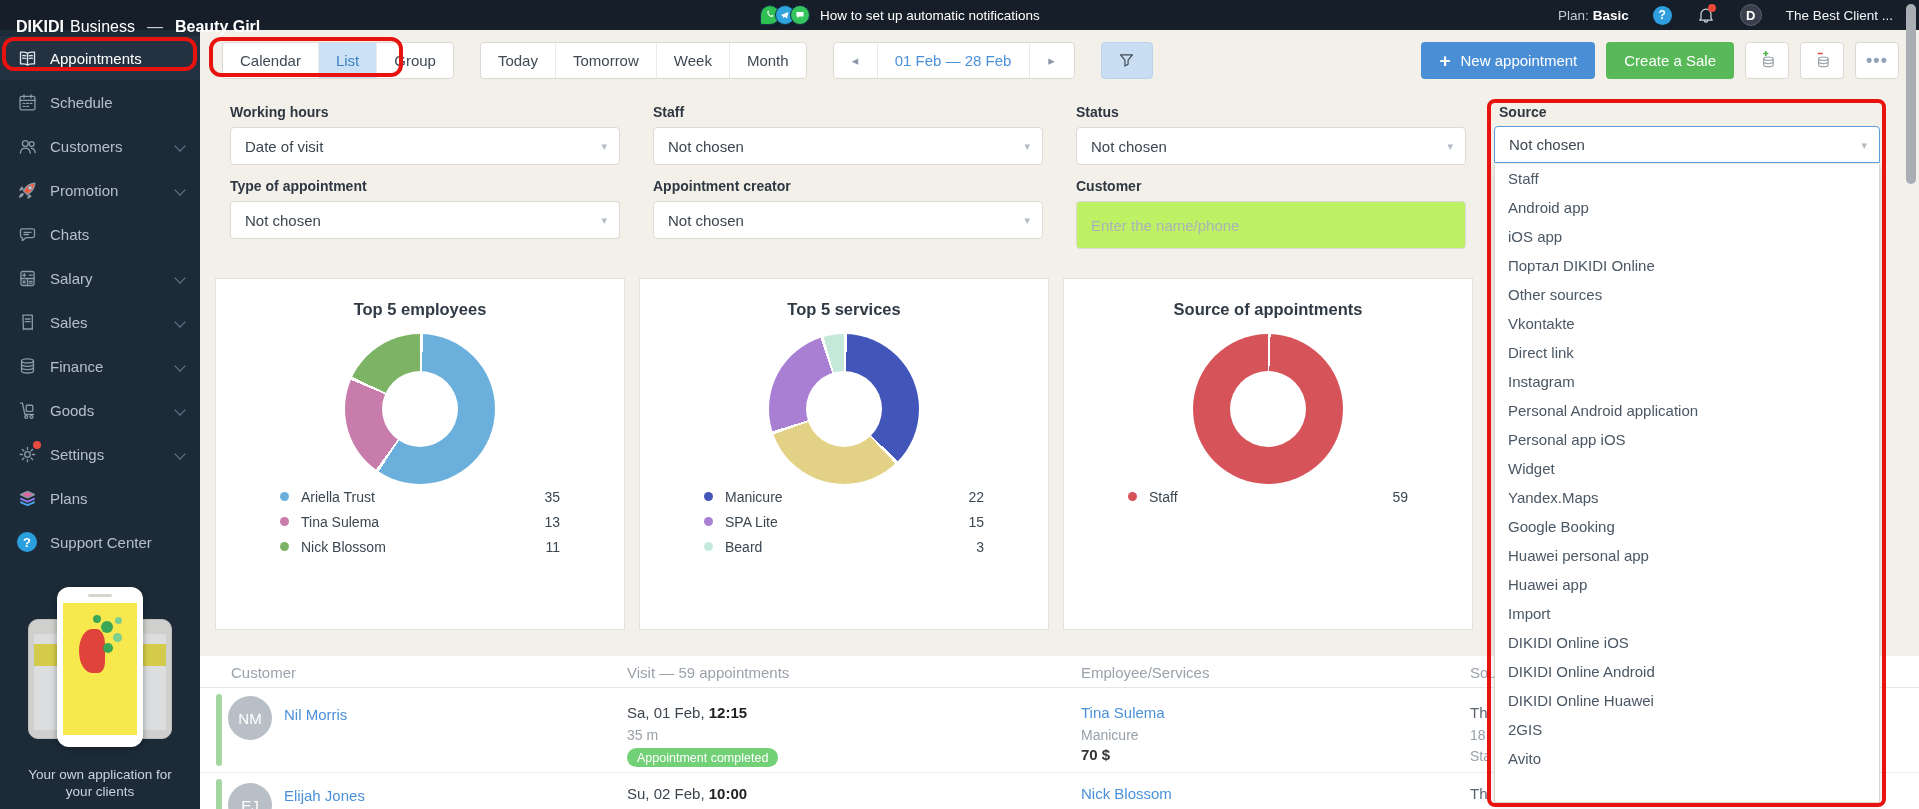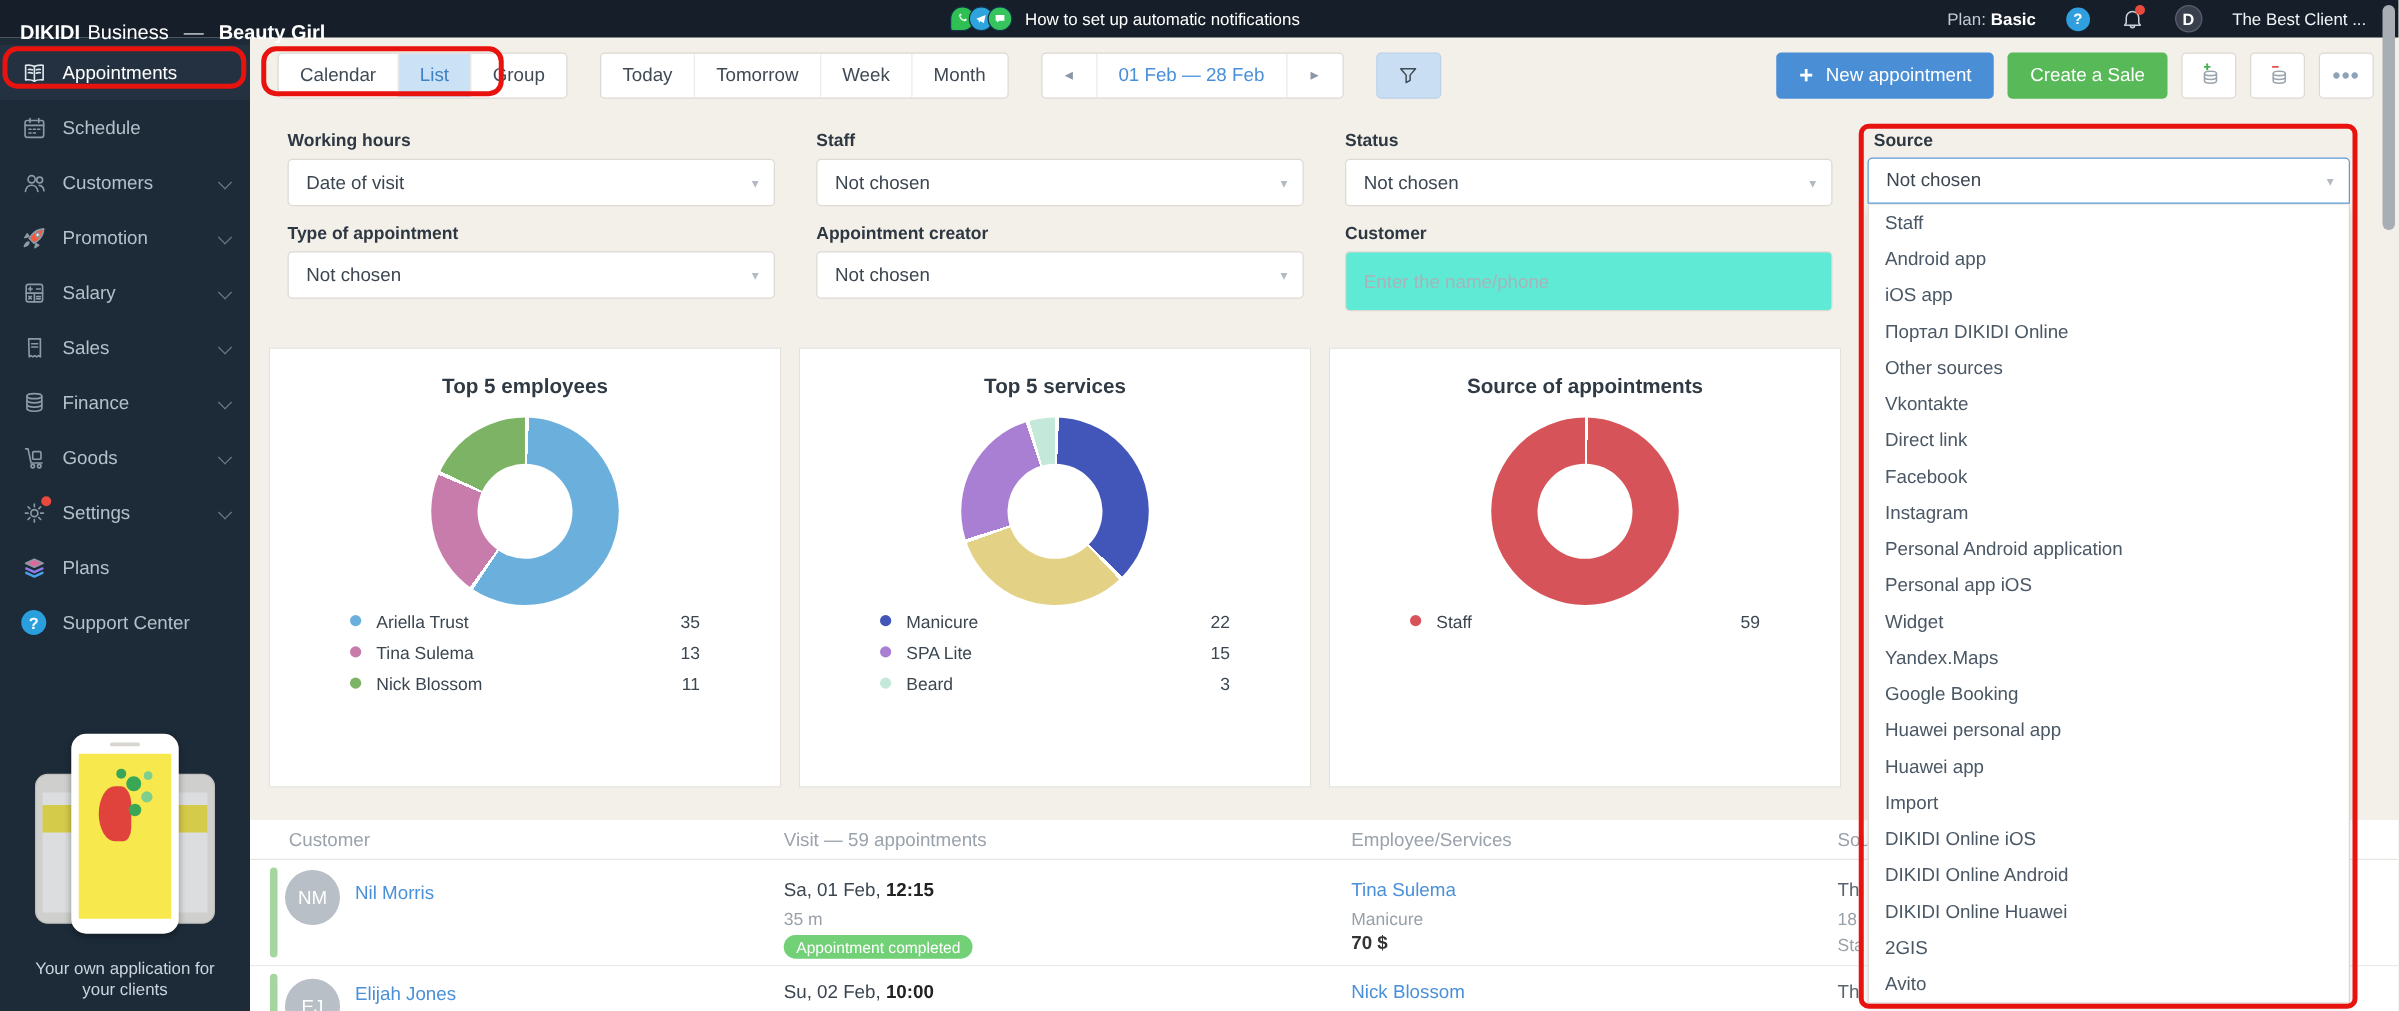--- a/index.html
+++ b/index.html
@@ -88,21 +88,21 @@
   .iconbtn svg{width:21px;height:21px;fill:none;stroke:#9aa5ad;stroke-width:1.4;}
   .dots{color:#8fa3b8;font-size:18px;font-weight:bold;letter-spacing:1px;}
 
   
   .filters{position:absolute;left:0;top:60px;right:0;height:188px;padding:14px 30px 0 30px;}
   .fgrid{display:grid;grid-template-columns:390px 390px 390px 390px;column-gap:33px;row-gap:13px;}
   .flabel{font-size:14px;color:#2e3842;font-weight:bold;margin-bottom:7px;}
   .fselect{position:relative;background:#fff;border:1px solid #ddd9d3;border-radius:4px;height:38px;display:flex;align-items:center;padding:0 14px;font-size:15px;color:#3c4650;cursor:pointer;}
   .caret{position:absolute;right:12px;top:12px;color:#b3bac1;font-size:11px;}
   .caret::after{content:"▾";}
-  .finput{width:100%;background:#5eead4;border:1px solid #ddd9d3;border-radius:4px;height:48px;padding:0 14px;font-size:15px;color:#3c4650;font-family:inherit;}
+  .finput{width:100%;background:#bef264;border:1px solid #ddd9d3;border-radius:4px;height:48px;padding:0 14px;font-size:15px;color:#3c4650;font-family:inherit;}
   .finput::placeholder{color:#aab2ba;}
 
   
   .charts{position:absolute;left:15px;top:248px;width:1258px;height:352px;display:flex;gap:14px;}
   .card{flex:1;background:#fff;border:1px solid #e4e1db;display:flex;flex-direction:column;align-items:center;}
   .ctitle{margin-top:21px;font-size:16.5px;font-weight:bold;color:#2f3a45;}
   .donut{position:relative;width:150px;height:150px;border-radius:50%;margin-top:15px;}
   .donut::after{content:"";position:absolute;left:37px;top:37px;width:76px;height:76px;border-radius:50%;background:#fff;}
   .legend{width:100%;padding:0 64px;}
   .lrow{display:flex;align-items:center;height:25px;font-size:14px;color:#3b4650;}
@@ -230,20 +230,29 @@
               <circle cx="15" cy="9" r="1.7" fill="#fff"></circle>
               <path fill="#ffa53d" d="M7 10.5l-3.7 1 2.2-3.4zM13.5 17l-1 3.7 3.4-2.2zM6.5 15.5c-1.8.4-3 1.7-3.6 4.1 2.4-.6 3.7-1.8 4.1-3.6z"></path>
             </svg>
           </span>
         <span class="slabel">Promotion</span>
         <span class="chev"></span>
       </div>
       <div class="sitem">
         <span class="sicon">
             <svg viewBox="0 0 24 24">
+              <path d="M6 5.5h12a2 2 0 0 1 2 2v6a2 2 0 0 1-2 2h-7.5L6 19v-3.5a2 2 0 0 1-2-2v-6a2 2 0 0 1 2-2z"></path>
+              <path d="M8 9.5h8M8 12h5"></path>
+            </svg>
+          </span>
+        <span class="slabel">Chats</span>
+      </div>
+      <div class="sitem">
+        <span class="sicon">
+            <svg viewBox="0 0 24 24">
               <rect x="4.5" y="4" width="15" height="16" rx="2"></rect>
               <path d="M4.5 12h15M12 12v8"></path>
               <path d="M6.6 8.2h3.4M8.3 6.5v3.4M14 8.2h3.4"></path>
               <path d="M6.9 14.9l2.3 2.3M9.2 14.9l-2.3 2.3M14 15.2h3.4M14 17.2h3.4"></path>
             </svg>
           </span>
         <span class="slabel">Salary</span>
         <span class="chev"></span>
       </div>
       <div class="sitem">
@@ -533,21 +542,20 @@
       <span class="caret"></span>
     </div>
   <div class="src-panel">
     <div class="opt">Staff</div>
     <div class="opt">Android app</div>
     <div class="opt">iOS app</div>
     <div class="opt">Портал DIKIDI Online</div>
     <div class="opt">Other sources</div>
     <div class="opt">Vkontakte</div>
     <div class="opt">Direct link</div>
-    <div class="opt">Facebook</div>
     <div class="opt">Instagram</div>
     <div class="opt">Personal Android application</div>
     <div class="opt">Personal app iOS</div>
     <div class="opt">Widget</div>
     <div class="opt">Yandex.Maps</div>
     <div class="opt">Google Booking</div>
     <div class="opt">Huawei personal app</div>
     <div class="opt">Huawei app</div>
     <div class="opt">Import</div>
     <div class="opt">DIKIDI Online iOS</div>

